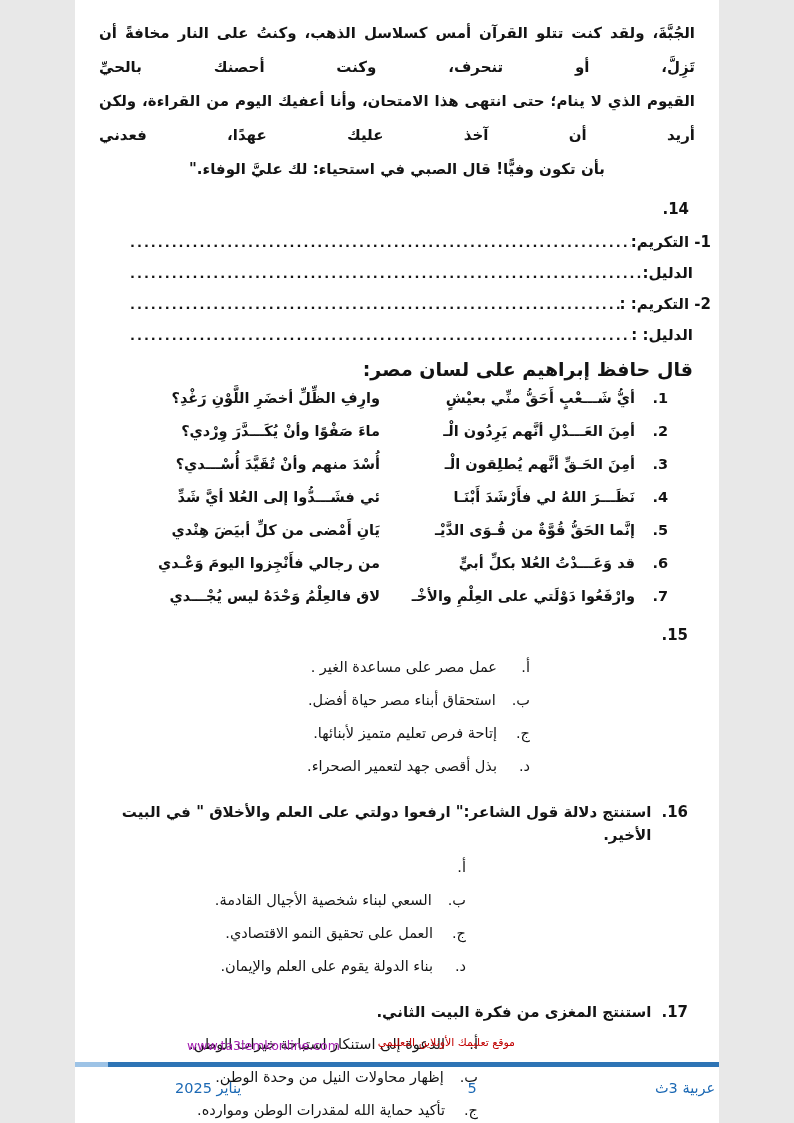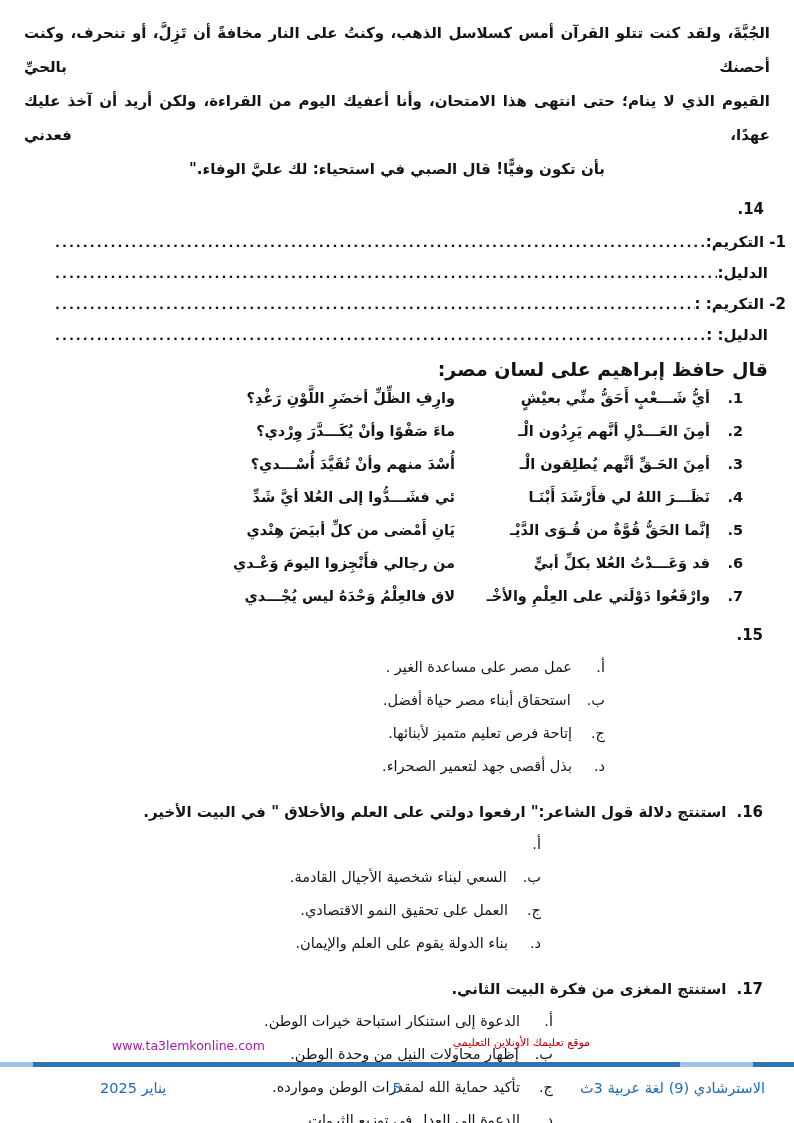--- a/index.html
+++ b/index.html
@@ -1,18 +1,18 @@
 <!DOCTYPE html>
 <html dir="rtl" lang="ar"><head>
 <meta charset="utf-8">
 <style>
   * { margin:0; padding:0; box-sizing:border-box; }
   html,body { background:#e8e8e8; }
   .page {
-    position:relative; width:794px; height:1123px; margin:0 auto;
+    position:relative; width:644px; height:1123px; margin:0 auto;
     background:#ffffff; overflow:hidden;
     font-family:"DejaVu Sans", sans-serif; color:#141414; direction:rtl;
   }
   
   .passage { padding:16px 24px 0 24px; font-weight:bold; font-size:15px; line-height:34px; }
   .passage .just { text-align:justify; text-align-last:justify; }
   .passage .center { text-align:center; }
   
   .q-head { display:flex; gap:10px; padding-left:20px; font-weight:bold; font-size:15px; line-height:23px; align-items:baseline; }
   .q-head .q-num { white-space:nowrap;text-align:right; }

